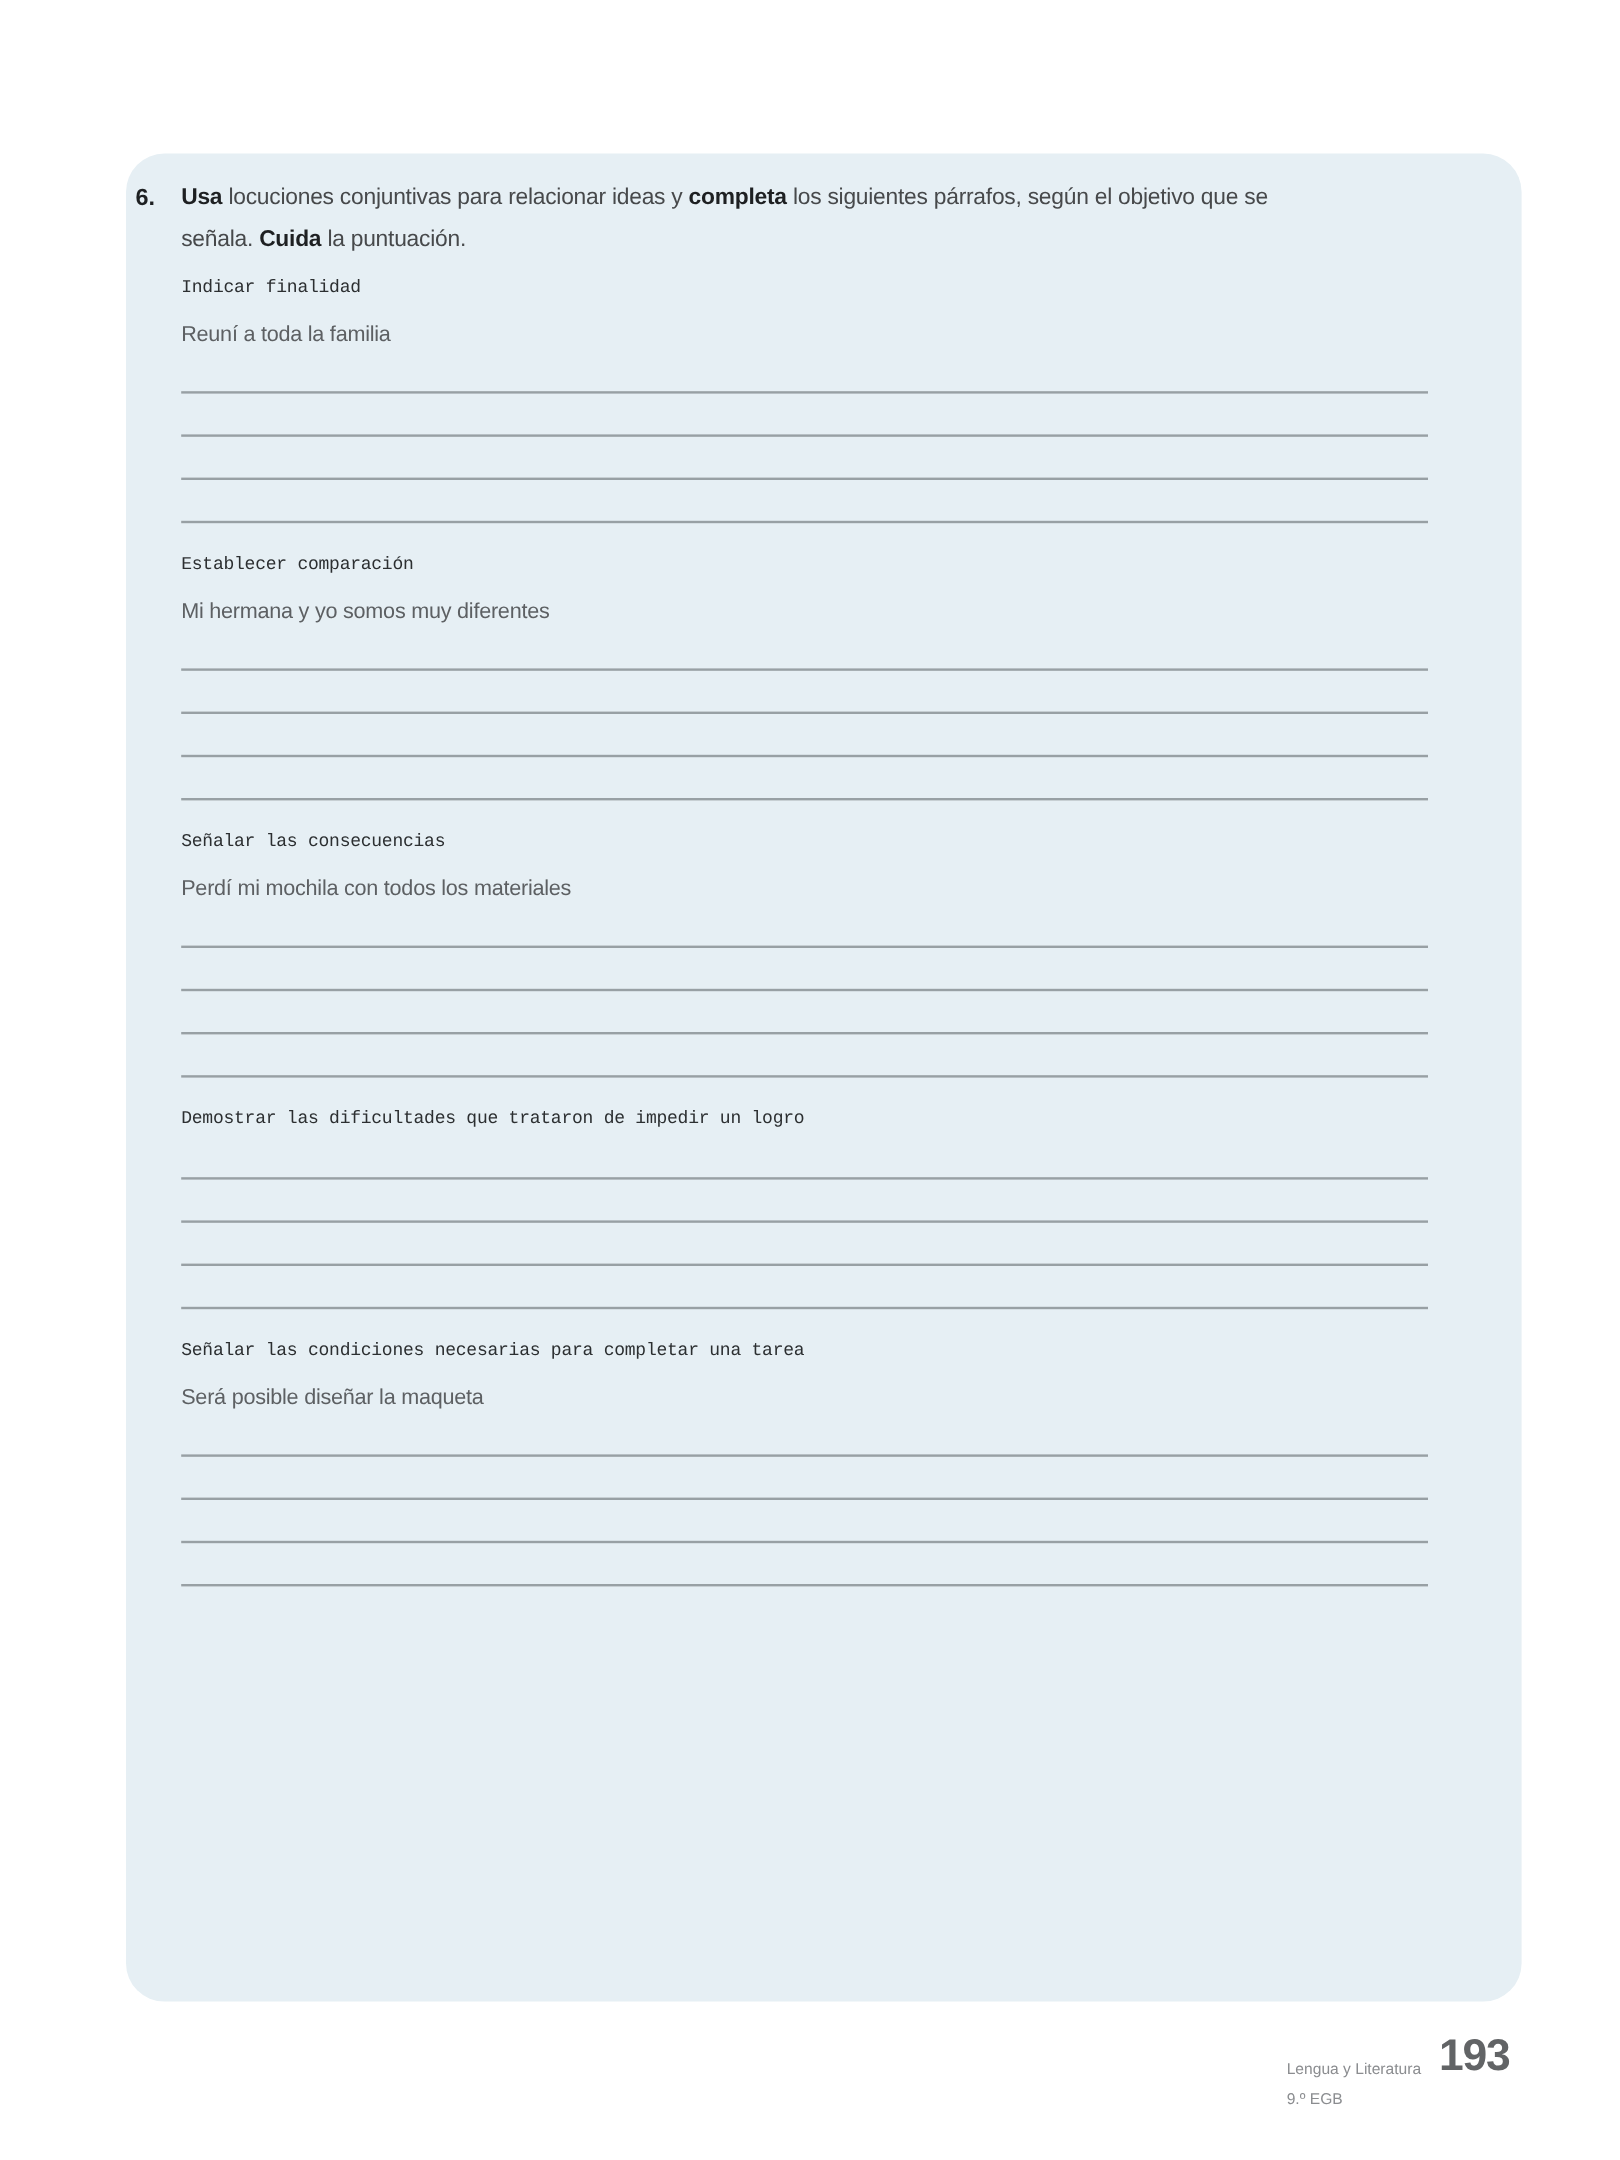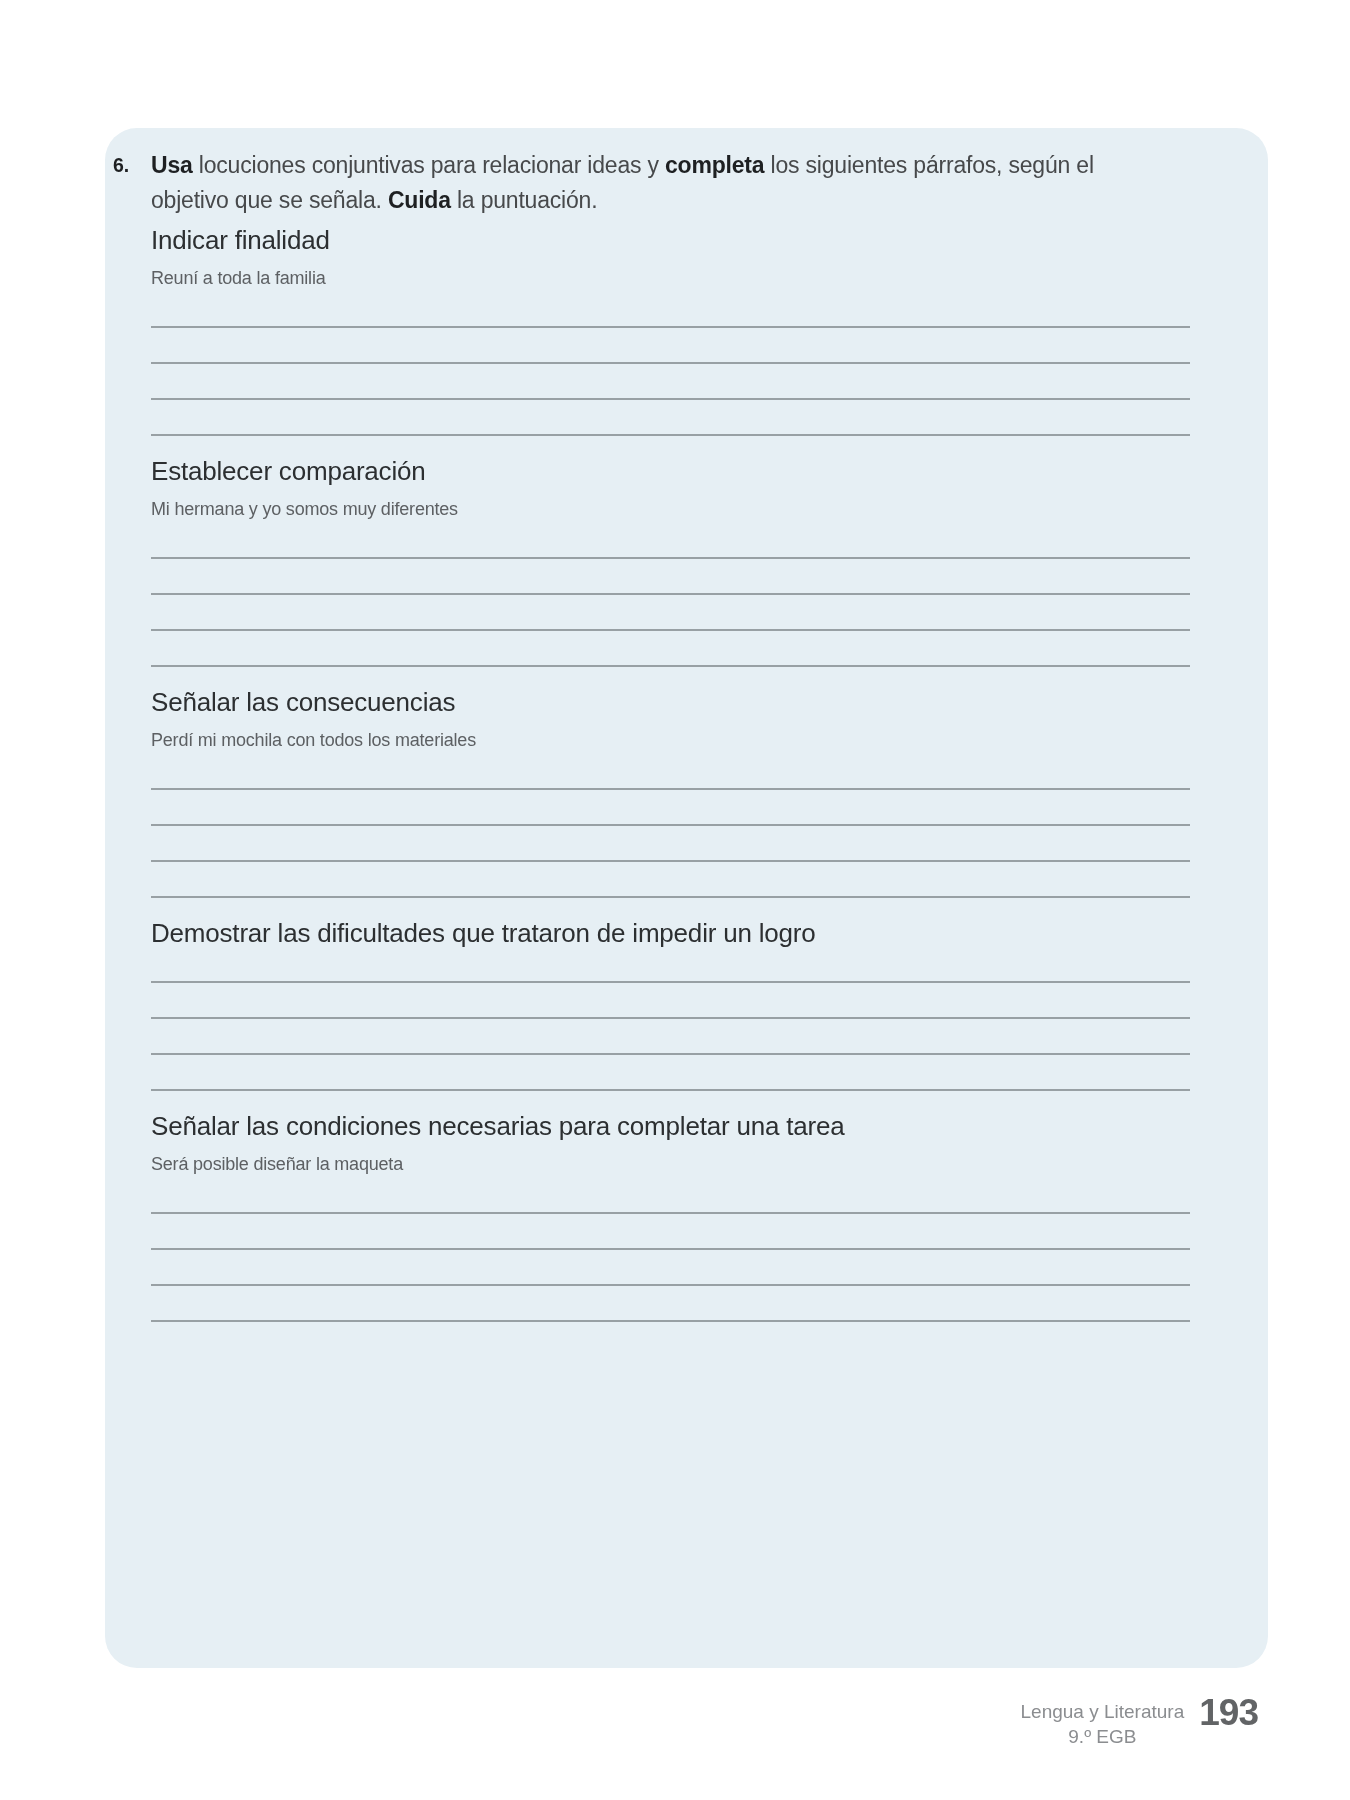--- a/index.html
+++ b/index.html
@@ -23,60 +23,61 @@
   .exercise-number {
     flex: none;
     width: 38px; margin-left: -38px;
     font-size: 19.5px; line-height: 34.5px;
     font-weight: 700;
     color: var(--ink-bold, #1e2022);
   }
   .exercise-instructions {
     margin: 0;
     width: 950px;
-    font-size: 23px; line-height: 34.5px;
+    font-size: 19px; line-height: 34.5px;
     letter-spacing: -0.2px;
     color: var(--ink-body, #47494b);
   }
   .exercise-instructions strong {
     font-weight: 700;
     color: var(--ink-bold, #1e2022);
   }
   .exercise-section { margin-top: 21px; }
   .exercise-section.first { margin-top: 9px; }
   .section-heading {
     margin: 0;
-    font-size: 26px; line-height: 28px;
+    font-size: 15px; line-height: 28px;
     font-weight: 400;
     letter-spacing: -0.2px;
     color: var(--ink-heading, #2c2f31);
+    font-family: Liberation Mono, monospace;
   }
   .section-prompt {
     margin: 10px 0 0 0;
     font-size: 18px; line-height: 28px;
     letter-spacing: -0.2px;
     color: var(--ink-prompt, #5d6063);
   }
   .writing-lines { margin: 0; }
   .writing-line {
     height: 36px;
     border-bottom: 2px solid var(--line-color, #98a0a4);
   }
   .page-footer {
     position: absolute;
     top: 1697px; right: 92px;
     display: flex;
     align-items: flex-start;
   }
   .footer-labels {
-    text-align: center;
-    font-size: 19px; line-height: 25px;
+    text-align: left;
+    font-size: 13px; line-height: 25px;
     color: var(--footer-gray, #8b8d90);
     margin-right: 15px;
-    margin-top: 2px;
+    margin-top: 14px;
   }
   .page-number {
     font-size: 37px; line-height: 32px;
     font-weight: 700;
     letter-spacing: -1px;
     color: var(--pagenum-gray, #626466);
   }
 </style>
 </head>
 <body>

